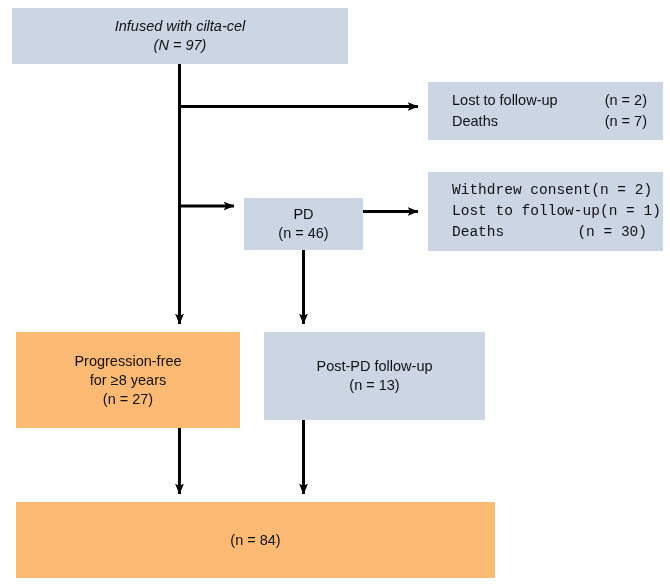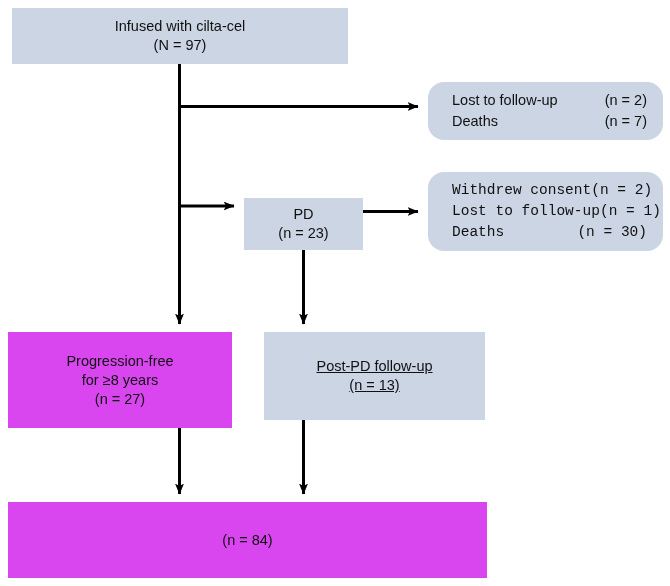--- a/index.html
+++ b/index.html
@@ -24,31 +24,30 @@
     flex-direction: column;
     align-items: center;
     justify-content: center;
     font-size: 14.5px;
     line-height: 19px;
     color: #111111;
     text-align: center;
     white-space: pre;
   }
   .node.blue  { background: #cbd5e4; }
-  .node.pink  { background: #d946ef; }
+  .node.pink  { background: #fdba74; margin-left: 8px; }
   .node .line { display: block; }
 
   
   .node.listbox {
     align-items: center;
     justify-content: center;
     text-align: left;
     padding-left: 24px;
     padding-right: 16px;
-    border-radius: 16px;
   }
   .listrow {
     display: flex;
     justify-content: space-between;
     width: 100%;
     line-height: 21px;
   }
   .listrow .lbl { white-space: pre; }
   .listrow .cnt { white-space: pre; text-align: right; }
 
@@ -101,39 +100,39 @@
 
     <g>
       <line x1="179.5" y1="428" x2="179.5" y2="494" stroke="#000000" stroke-width="3" marker-end="url(#arrow)"></line>
     </g>
 
     <g>
       <line x1="303.5" y1="420" x2="303.5" y2="494" stroke="#000000" stroke-width="3" marker-end="url(#arrow)"></line>
     </g>
   </svg>
 
-  <div class="node blue" style="left:12px; top:8px; width:336px; height:56px;">
+  <div class="node blue" style="left:12px; top:8px; width:336px; height:56px;font-style:italic;">
     <span class="line">Infused with cilta-cel</span>
     <span class="line">(N = 97)</span>
   </div>
 
   <div class="node blue listbox" style="left:428px; top:82px; width:235px; height:58px;">
     <div class="listrow">
       <span class="lbl">Lost to follow-up</span>
       <span class="cnt">(n = 2)</span>
     </div>
     <div class="listrow">
       <span class="lbl">Deaths</span>
       <span class="cnt">(n = 7)</span>
     </div>
   </div>
 
   <div class="node blue" style="left:244px; top:198px; width:119px; height:52px;">
     <span class="line">PD</span>
-    <span class="line">(n = 23)</span>
+    <span class="line">(n = 46)</span>
   </div>
 
   <div class="node blue listbox" style="left:428px; top:172px; width:235px; height:79px;font-family:Liberation Mono, monospace;">
     <div class="listrow">
       <span class="lbl">Withdrew consent</span>
       <span class="cnt">(n = 2)</span>
     </div>
     <div class="listrow">
       <span class="lbl">Lost to follow-up</span>
       <span class="cnt">(n = 1)</span>
@@ -143,21 +142,21 @@
       <span class="cnt">(n = 30)</span>
     </div>
   </div>
 
   <div class="node pink" style="left:8px; top:332px; width:224px; height:96px;">
     <span class="line">Progression-free</span>
     <span class="line">for ≥8 years</span>
     <span class="line">(n = 27)</span>
   </div>
 
-  <div class="node blue" style="left:264px; top:332px; width:221px; height:88px;text-decoration:underline;">
+  <div class="node blue" style="left:264px; top:332px; width:221px; height:88px;">
     <span class="line">Post-PD follow-up</span>
     <span class="line">(n = 13)</span>
   </div>
 
   <div class="node pink" style="left:8px; top:502px; width:479px; height:76px;">
     <span class="line">(n = 84)</span>
   </div>
 
 </div>
 

